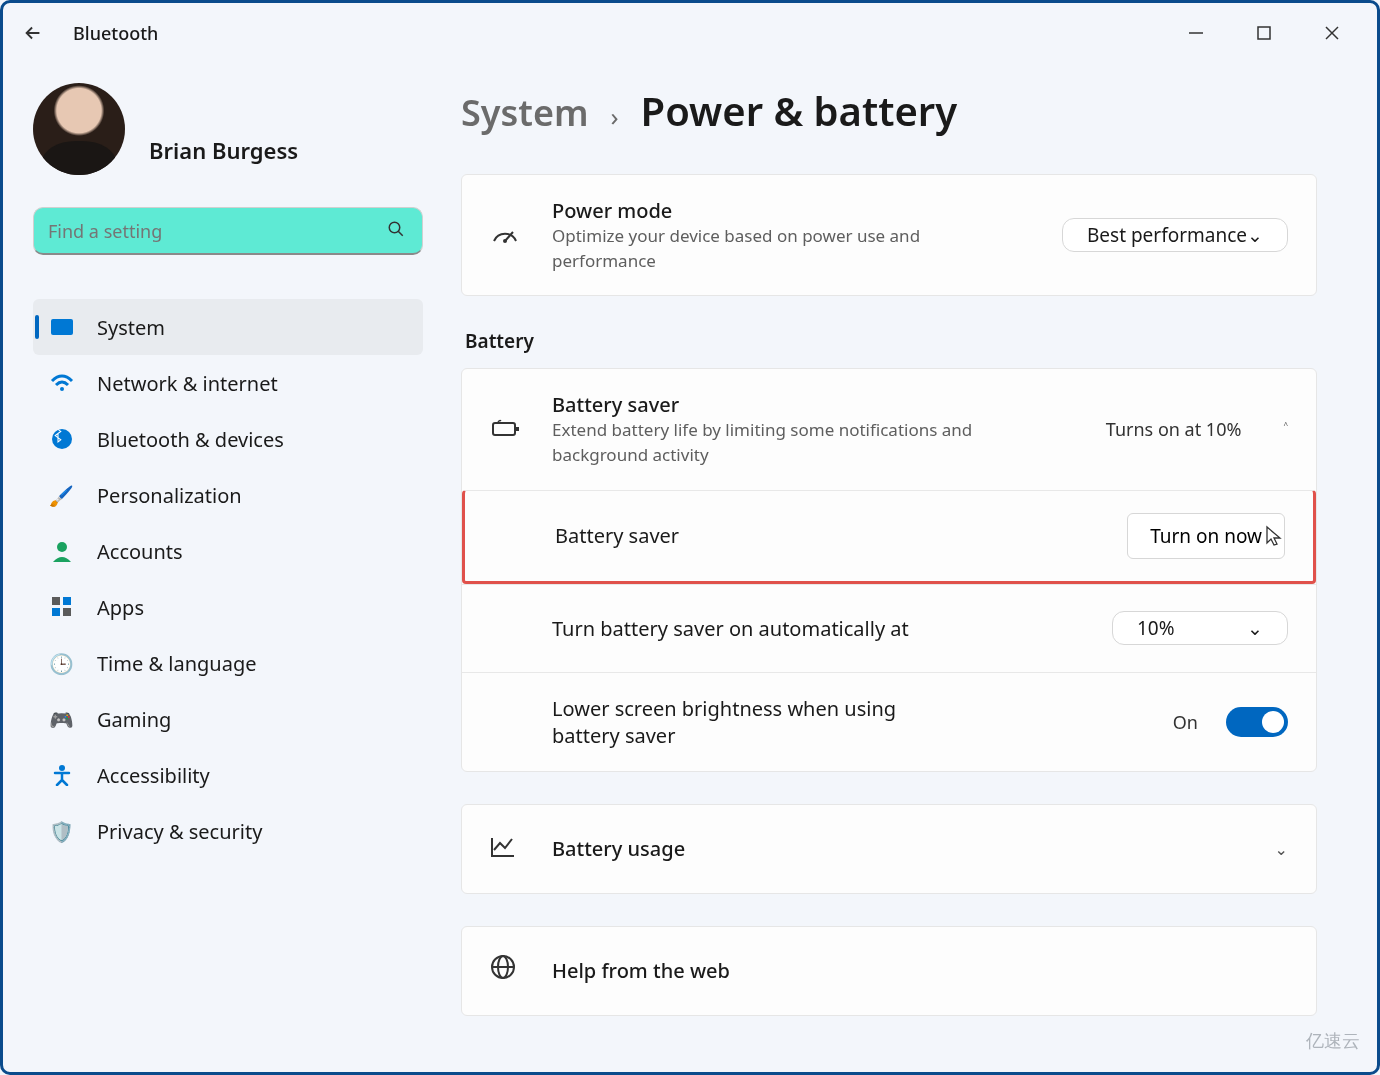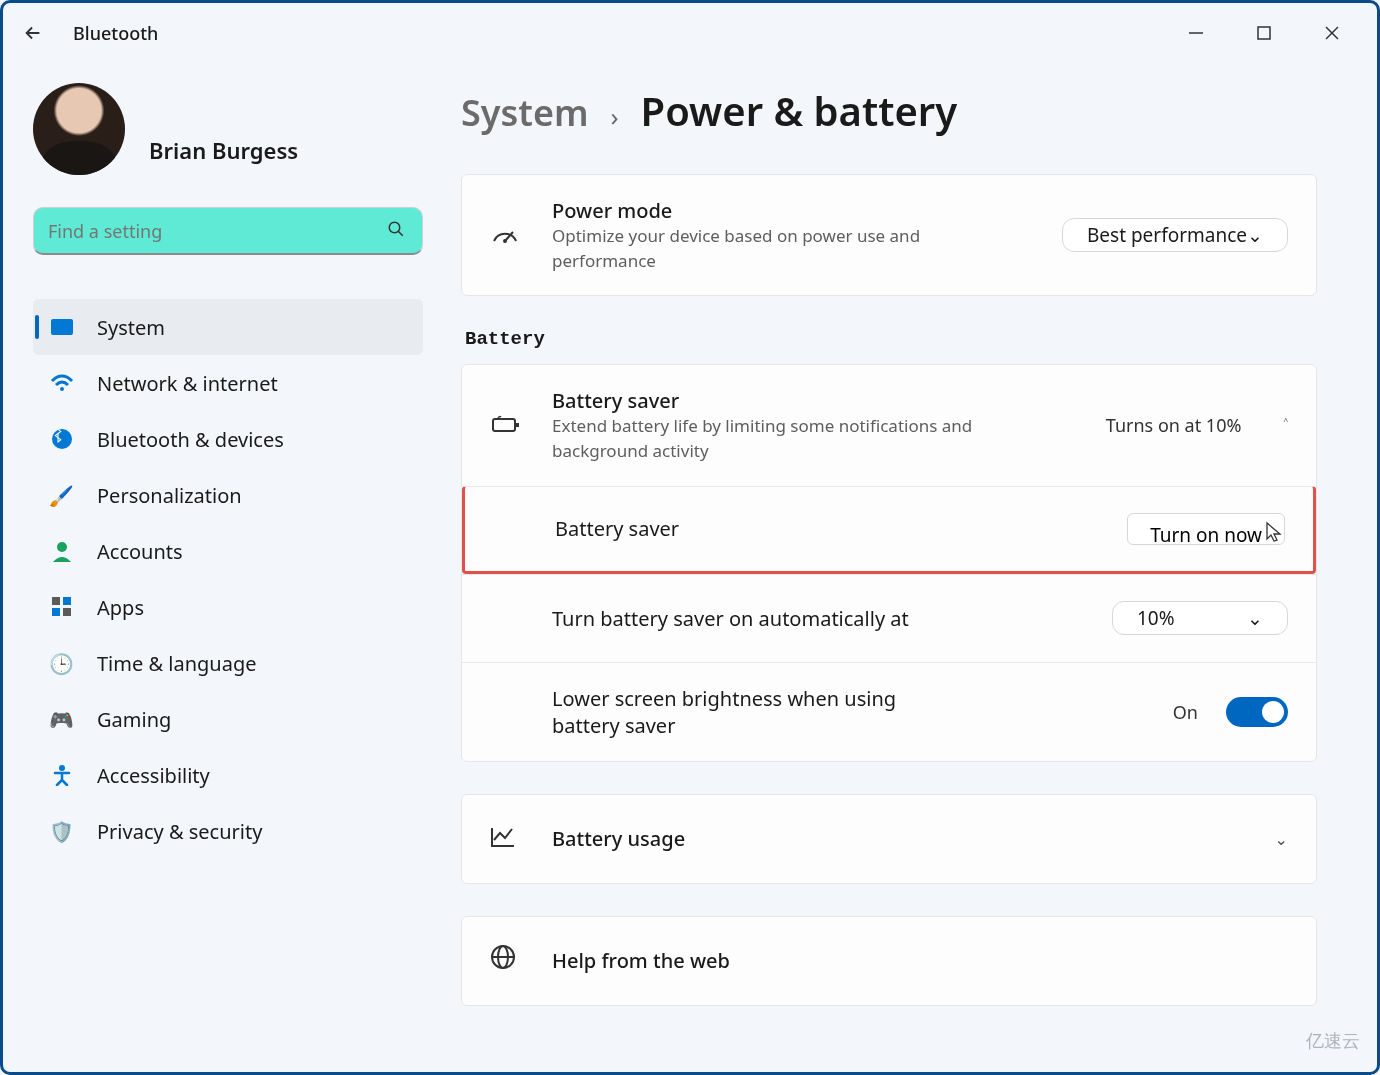--- a/index.html
+++ b/index.html
@@ -31,24 +31,24 @@
   .card-row { display: flex; align-items: center; padding: 22px 28px; gap: 28px; min-height: 88px; }
   .card-row + .card-row { border-top: 1px solid #e8e8e8; }
   .row-icon { width: 34px; font-size: 24px; color: #333; }
   .row-text { flex: 1; }
   .row-title { font-size: 20px; font-weight: 500; }
   .row-desc { font-size: 17px; color: #5e5e5e; line-height: 1.45; max-width: 460px; }
   .row-aside { font-size: 18px; color: #333; }
   .chev { font-size: 16px; color: #555; margin-left: 14px; }
   .select-btn { min-width: 226px; height: 34px; background: #fff; border: 1px solid #d7d7d7; border-radius: 12px; font-size: 19px; display: flex; align-items: center; padding: 0 24px; justify-content: space-between; cursor: pointer; }
   .small-select { min-width: 176px; }
-  .section-heading { font-size: 19px; font-weight: 600; margin: 0 0 14px 4px; font-family: Liberation Mono, monospace; }
+  .section-heading { font-size: 19px; font-weight: 600; margin: 0 0 14px 4px; }
   .highlighted { border: 3px solid #e0514b; border-radius: 4px; position: relative; }
   .cursor { position:absolute; right:30px; top:34px; font-size:20px; pointer-events:none; }
-  .row-button { height: 32px; padding: 8px 22px; font-size: 19px; background: #fff; border: 1px solid #d7d7d7; border-radius: 6px; cursor: pointer; margin-left: 36px; }
+  .row-button { height: 46px; padding: 8px 22px; font-size: 19px; background: #fff; border: 1px solid #d7d7d7; border-radius: 6px; cursor: pointer; margin-left: 36px; }
   .toggle { width: 62px; height: 30px; background: #0067c0; border-radius: 15px; position: relative; cursor: pointer; }
   .toggle::after { content:""; position:absolute; right:4px; top:4px; width:22px; height:22px; background:#fff; border-radius:50%; }
   .watermark { position:absolute; right:20px; bottom:22px; color:#aeb4bb; font-size:18px; }
   .sub-indent .row-text { margin-left: 62px; }
   .sub-indent .row-title { font-weight: 400; font-size: 20px; }
 </style>
 </head>
 <body>
 
 <div class="titlebar">

